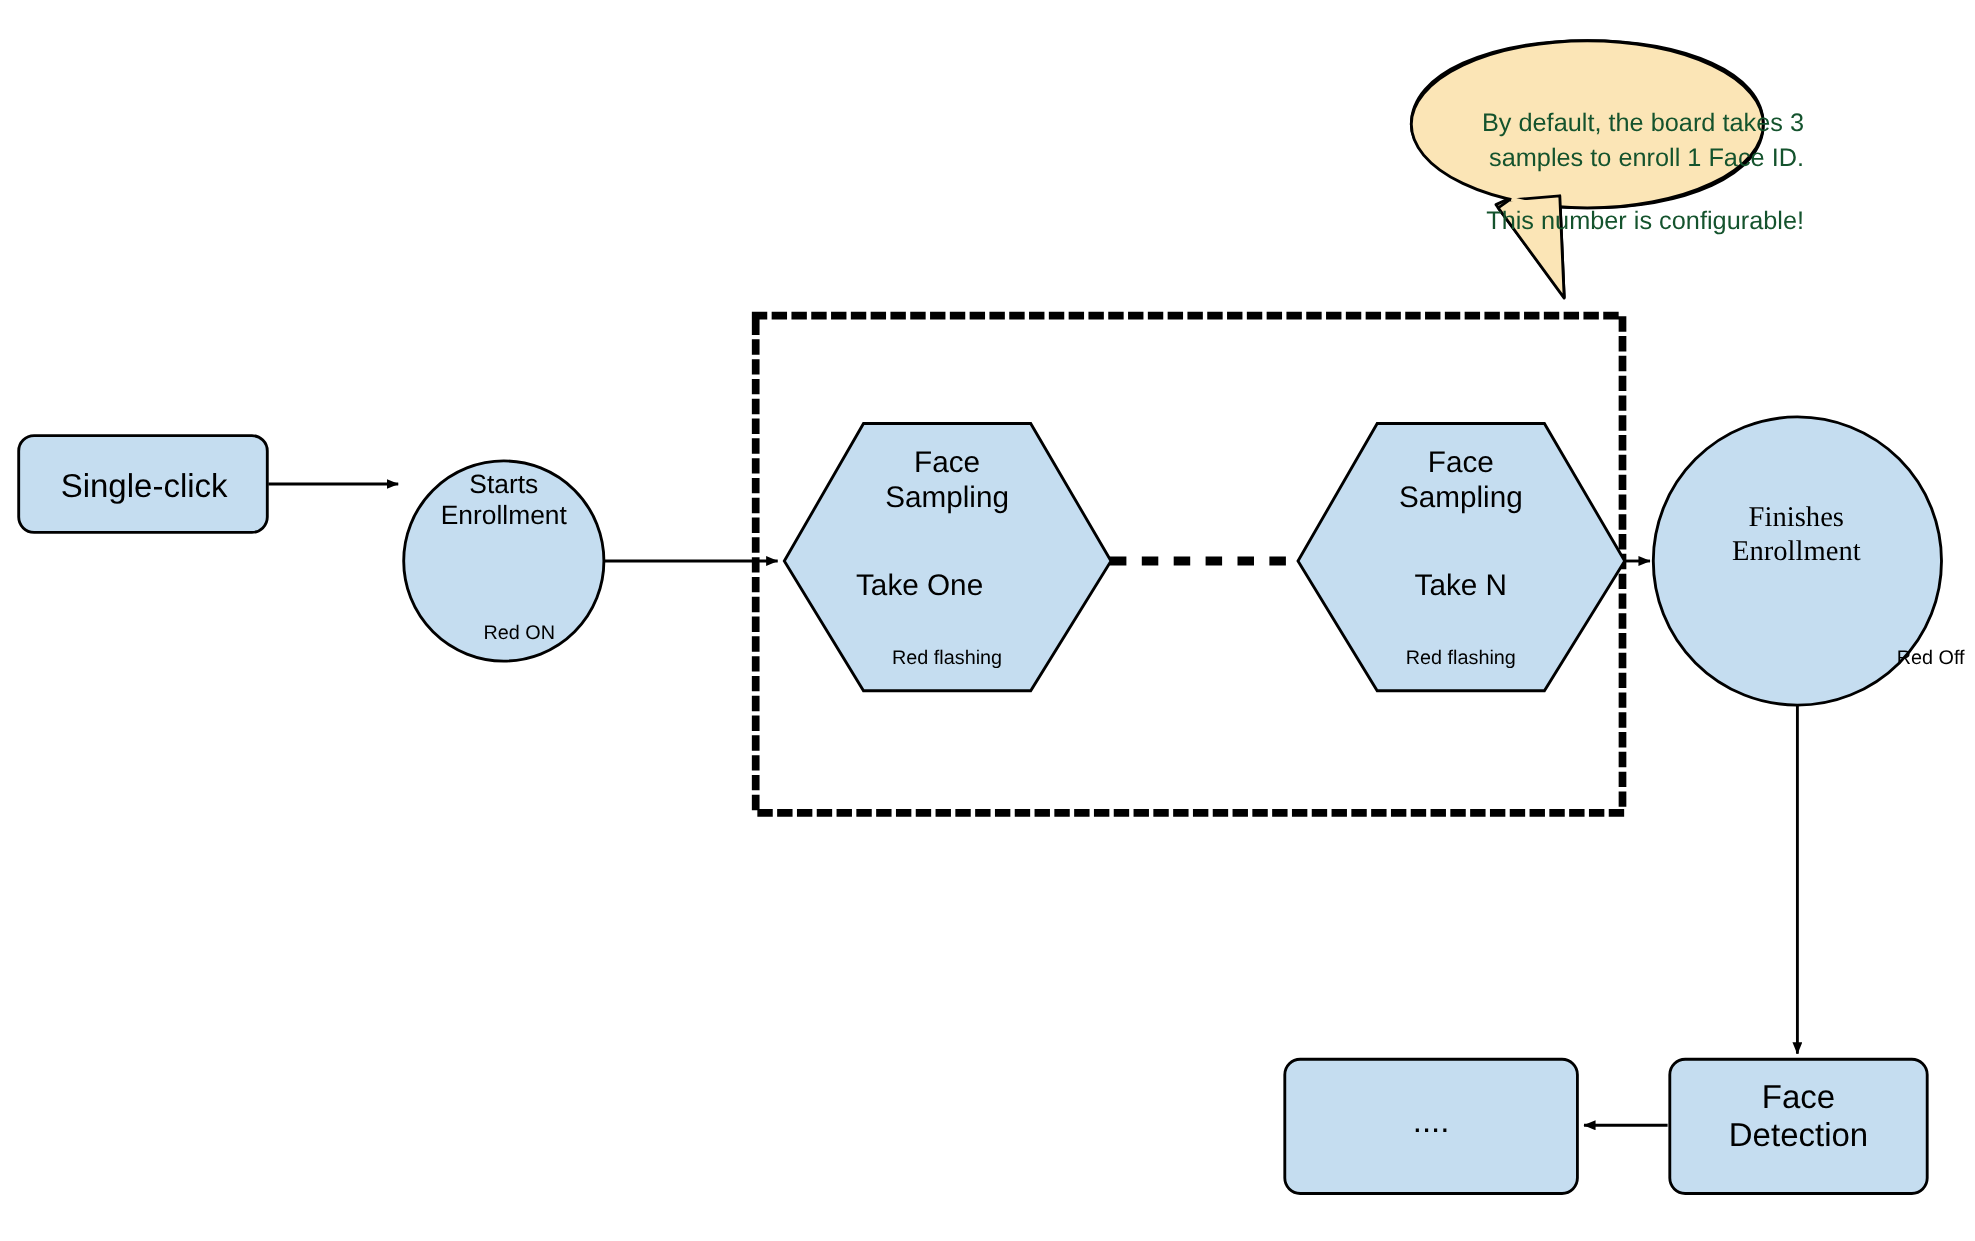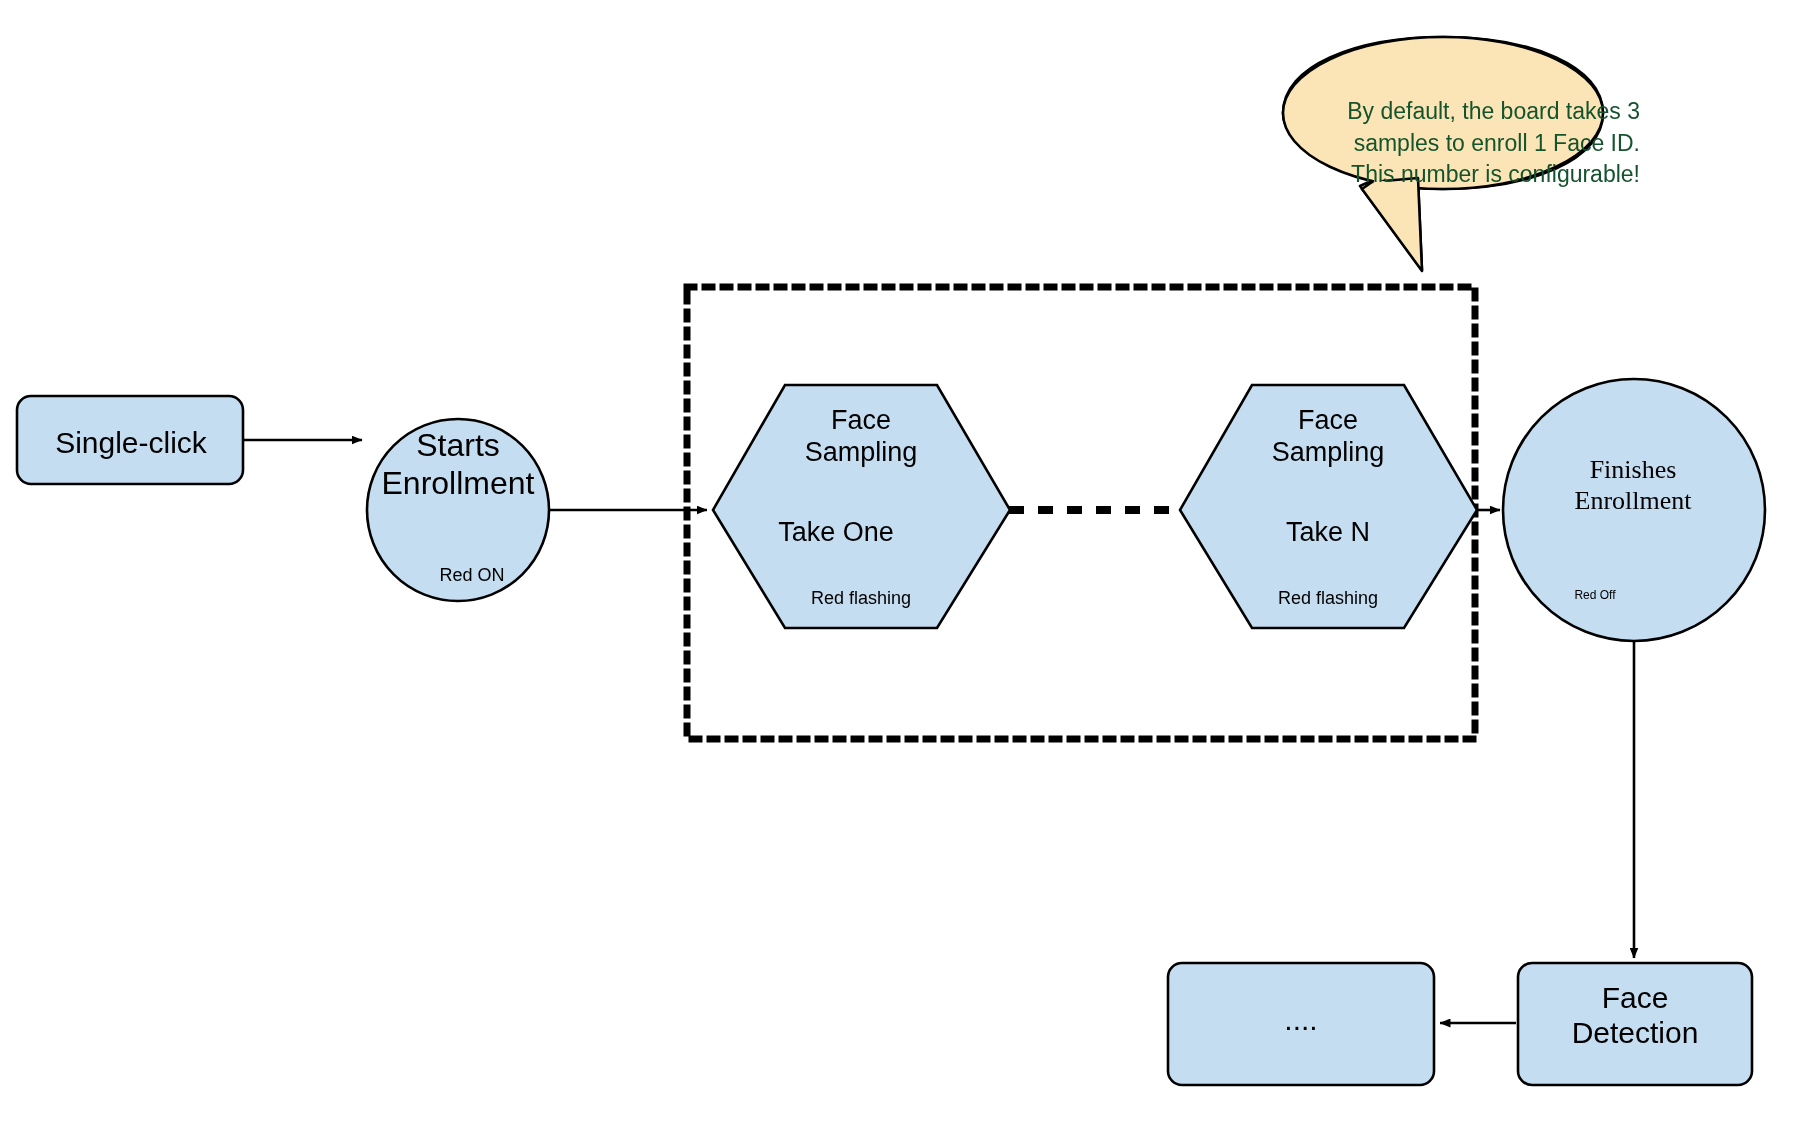--- a/index.html
+++ b/index.html
@@ -36,21 +36,21 @@
 
   
   #single-click-label {
     left: 17px; top: 425px; width: 228px;
     font-size: 30px;
   }
 
   
   #starts-enrollment-label {
     left: 368px; top: 427px; width: 180px;
-    font-size: 32px;
+    font-size: 24px;
   }
   #starts-enrollment-sub {
     left: 382px; top: 565px; width: 180px;
     font-size: 18px;
   }
 
   
   #hex1-title {
     left: 713px; top: 405px; width: 296px;
     font-size: 27px;
@@ -78,22 +78,23 @@
     font-size: 18px;
   }
 
   
   #finishes-enrollment-label {
     left: 1505px; top: 455px; width: 256px;
     font-size: 26px;
     font-family: Liberation Serif, serif;
   }
   #finishes-enrollment-sub {
-    left: 1467px; top: 588px; width: 256px;
-    font-size: 12px;
+    left: 1530px; top: 588px; width: 256px;
+    font-size: 18px;
+    text-align: right;
   }
 
   
   #ellipsis-label {
     left: 1168px; top: 1002px; width: 266px;
     font-size: 30px;
   }
   #face-detection-label {
     left: 1518px; top: 980px; width: 234px;
     font-size: 30px;
@@ -104,21 +105,21 @@
     position: absolute;
     left: 1300px;
     top: 96px;
     width: 340px;
     font-size: 23px;
     line-height: 1.38;
     color: #14532d;
     text-align: right;
     pointer-events: none;
   }
-  #callout-text .para2 { display: block; }
+  #callout-text .para2 { display: block; margin-top: 26px; }
 </style>
 </head>
 <body>
 
 <div id="canvas">
 
   <svg class="svg-layer" viewBox="0 0 1795 1128">
     <defs>
       <marker id="arrowhead" markerWidth="11" markerHeight="9" refX="10.5" refY="4.5" orient="auto" markerUnits="userSpaceOnUse">
         <path d="M0,0 L11,4.5 L0,9 z" fill="#000000"></path>

